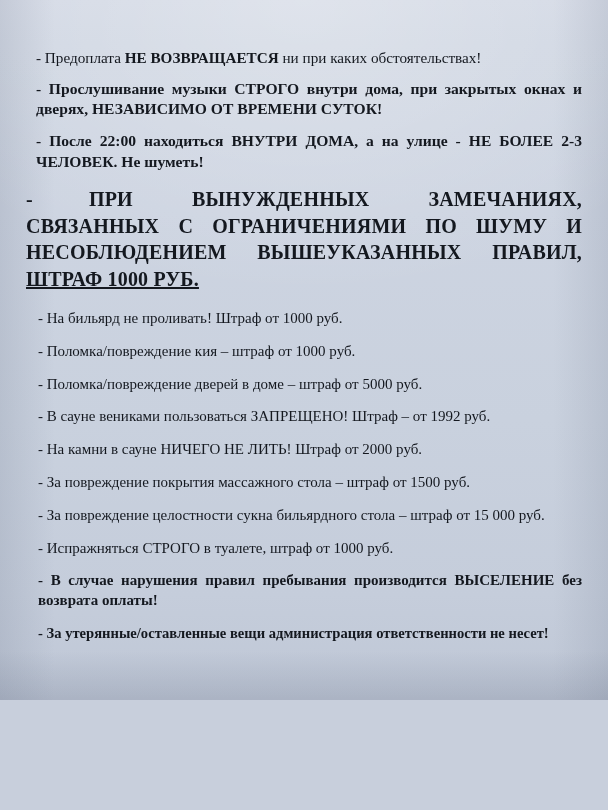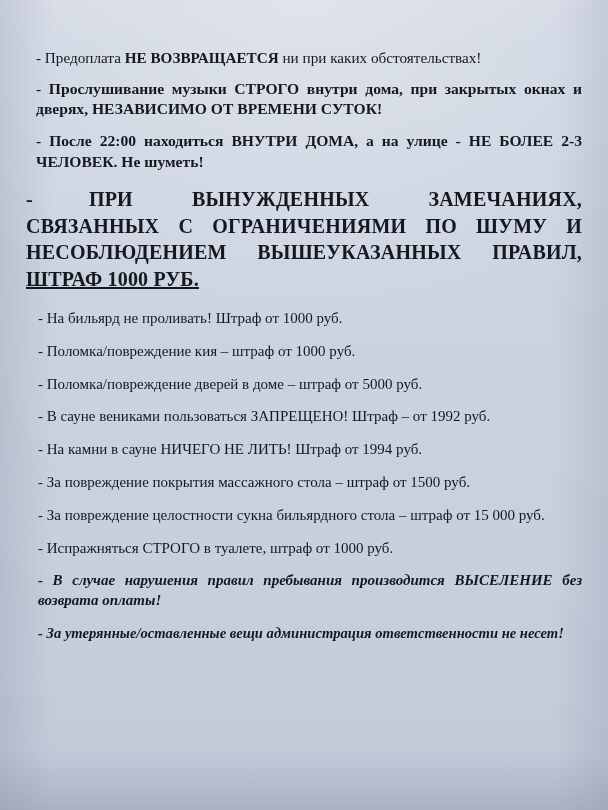--- a/index.html
+++ b/index.html
@@ -9,21 +9,21 @@
   body {
     width: 608px;
     height: 810px;
     overflow: hidden;
     background: #c8cfdc;
     font-family: "Liberation Serif", serif;
   }
   #sheet {
     position: relative;
     width: 608px;
-    height: 810px;
+    height: 700px;
     background:
       linear-gradient(180deg, #d2d8e4 0%, #cfd6e2 6%, #cdd4e1 30%, #c9d1de 60%, #c5cddb 85%, #bfc7d6 100%);
     box-sizing: border-box;
     padding: 48px 26px 16px 26px;
   }
   
   #sheet::before {
     content: "";
     position: absolute;
     inset: 0;
@@ -61,21 +61,21 @@
     display: inline-block;
     width: 56px;
   }
   .underline { text-decoration: underline; }
   .item {
     padding-left: 12px;
     font-size: 15px;
     margin-bottom: 13px;
     line-height: 1.32;
   }
-  .item.b { font-weight: bold; font-style: italic; }
+  .item.b { font-weight: bold; }
   .top-rule {
     font-weight: bold;
     font-size: 15.6px;
   }
 </style>
 </head>
 <body>
 
 <div id="sheet">
   <div class="lines">
@@ -90,21 +90,21 @@
 
     <p class="big-rule">
       <span>-</span><span class="dash-pad"></span><span>ПРИ ВЫНУЖДЕННЫХ ЗАМЕЧАНИЯХ, СВЯЗАННЫХ С ОГРАНИЧЕНИЯМИ ПО ШУМУ И НЕСОБЛЮДЕНИЕМ ВЫШЕУКАЗАННЫХ ПРАВИЛ,</span>
       <span class="underline">ШТРАФ 1000 РУБ.</span>
     </p>
 
     <p class="item">- На бильярд не проливать! Штраф от 1000 руб.</p>
     <p class="item">- Поломка/повреждение кия – штраф от 1000 руб.</p>
     <p class="item">- Поломка/повреждение дверей в доме – штраф от 5000 руб.</p>
     <p class="item">- В сауне вениками пользоваться ЗАПРЕЩЕНО! Штраф – от 1992 руб.</p>
-    <p class="item">- На камни в сауне НИЧЕГО НЕ ЛИТЬ! Штраф от 1994 руб.</p>
+    <p class="item">- На камни в сауне НИЧЕГО НЕ ЛИТЬ! Штраф от 2000 руб.</p>
     <p class="item">- За повреждение покрытия массажного стола – штраф от 1500 руб.</p>
     <p class="item">- За повреждение целостности сукна бильярдного стола – штраф от 15 000 руб.</p>
     <p class="item">- Испражняться СТРОГО в туалете, штраф от 1000 руб.</p>
     <p class="item b">- В случае нарушения правил пребывания производится ВЫСЕЛЕНИЕ без возврата оплаты!</p>
     <p class="item b small">- За утерянные/оставленные вещи администрация ответственности не несет!</p>
 
   </div>
 </div>
 
 </body></html>

